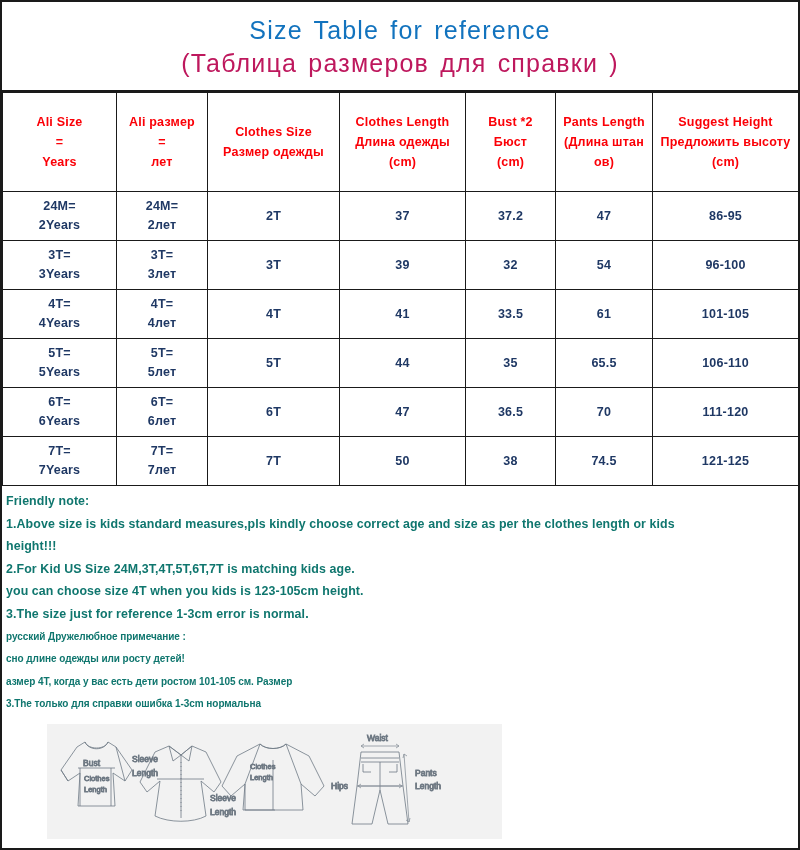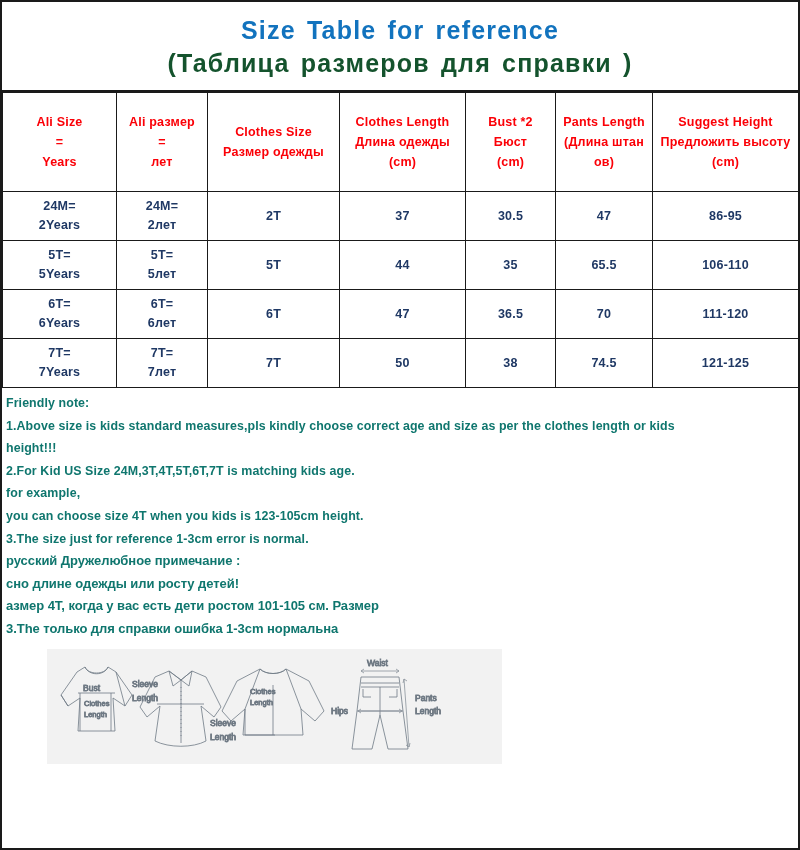--- a/index.html
+++ b/index.html
@@ -24,29 +24,29 @@
 
   
   .title-block {
     border-bottom: 2px solid #1a1a1a;
     padding: 12px 0 10px 0;
     text-align: center;
   }
   .title-line-1 {
     color: #1273be;
     font-size: 25px;
-    font-weight: bold;
+    font-weight: normal;
     letter-spacing: 1.2px;
     line-height: 32px;
     word-spacing: 3px;
   }
   .title-line-2 {
-    color: #14532d;
+    color: #be185d;
     font-size: 25px;
-    font-weight: bold;
+    font-weight: normal;
     letter-spacing: 1.2px;
     line-height: 34px;
     word-spacing: 3px;
   }
 
   
   table.size-table {
     border-collapse: collapse;
     width: 100%;
     table-layout: fixed;
@@ -88,21 +88,21 @@
   }
   .note-line {
     color: #0f766e;
     font-size: 12.4px;
     font-weight: bold;
     line-height: 22.6px;
     white-space: nowrap;
     letter-spacing: 0.1px;
   }
   .note-line.ru {
-    font-size: 13px;
+    font-size: 10px;
     letter-spacing: -0.05px;
   }
 
   
   .diagram-band {
     position: relative;
     margin: 6px 0 0 45px;
     width: 455px;
     height: 115px;
     background: #f2f2f2;
@@ -182,23 +182,53 @@
         <td>
           <div>24M=</div>
           <div>2Years</div>
         </td>
         <td>
           <div>24M=</div>
           <div>2лет</div>
         </td>
         <td>2T</td>
         <td>37</td>
-        <td>30.5</td>
+        <td>37.2</td>
         <td>47</td>
         <td>86-95</td>
+      </tr>
+      <tr>
+        <td>
+          <div>3T=</div>
+          <div>3Years</div>
+        </td>
+        <td>
+          <div>3T=</div>
+          <div>3лет</div>
+        </td>
+        <td>3T</td>
+        <td>39</td>
+        <td>32</td>
+        <td>54</td>
+        <td>96-100</td>
+      </tr>
+      <tr>
+        <td>
+          <div>4T=</div>
+          <div>4Years</div>
+        </td>
+        <td>
+          <div>4T=</div>
+          <div>4лет</div>
+        </td>
+        <td>4T</td>
+        <td>41</td>
+        <td>33.5</td>
+        <td>61</td>
+        <td>101-105</td>
       </tr>
       <tr>
         <td>
           <div>5T=</div>
           <div>5Years</div>
         </td>
         <td>
           <div>5T=</div>
           <div>5лет</div>
         </td>
@@ -239,21 +269,20 @@
         <td>121-125</td>
       </tr>
     </tbody>
   </table>
 
   <div class="notes">
     <div class="note-line">Friendly note:</div>
     <div class="note-line">1.Above size is kids standard measures,pls kindly choose correct age and size as per the clothes length or kids</div>
     <div class="note-line">height!!!</div>
     <div class="note-line">2.For Kid US Size 24M,3T,4T,5T,6T,7T  is matching kids age.</div>
-    <div class="note-line">for example,</div>
     <div class="note-line">you can choose size 4T when you kids is 123-105cm height.</div>
     <div class="note-line">3.The size just for reference 1-3cm error is normal.</div>
     <div class="note-line ru">русский Дружелюбное примечание :</div>
     <div class="note-line ru">сно длине одежды или росту детей!</div>
     <div class="note-line ru">азмер 4T, когда у вас есть дети ростом 101-105 см. Размер</div>
     <div class="note-line ru">3.The только для справки ошибка 1-3cm нормальна</div>
   </div>
 
   <div class="diagram-band">
     <svg width="455" height="115" viewBox="0 0 455 115" xmlns="http://www.w3.org/2000/svg">

